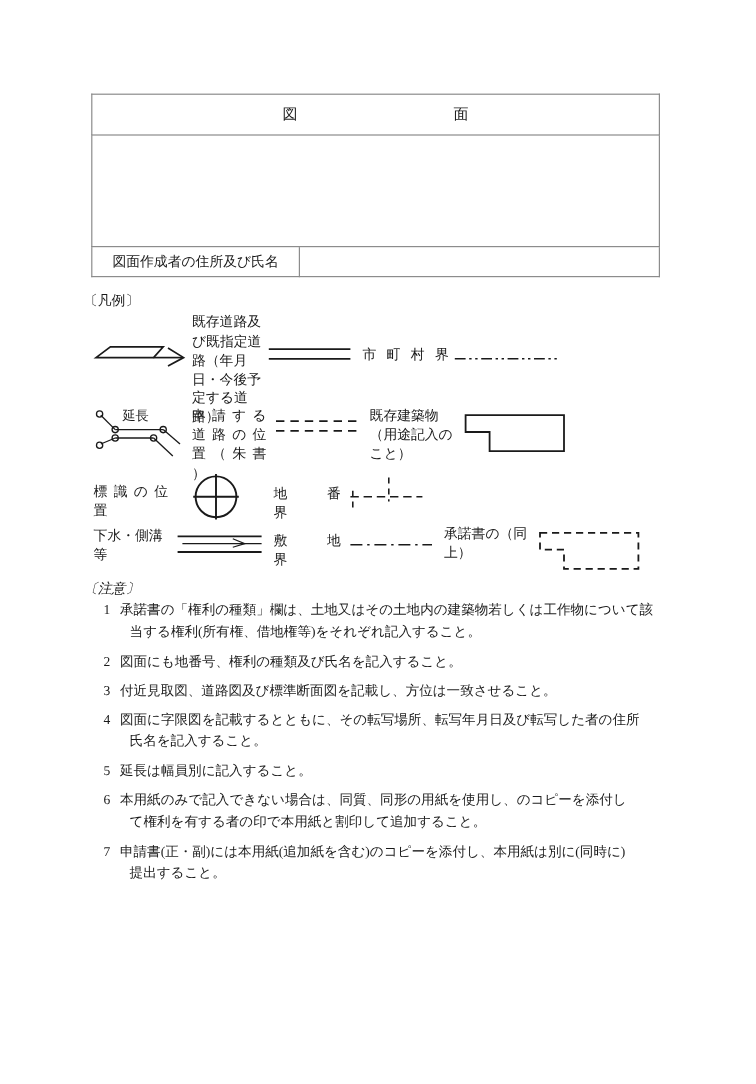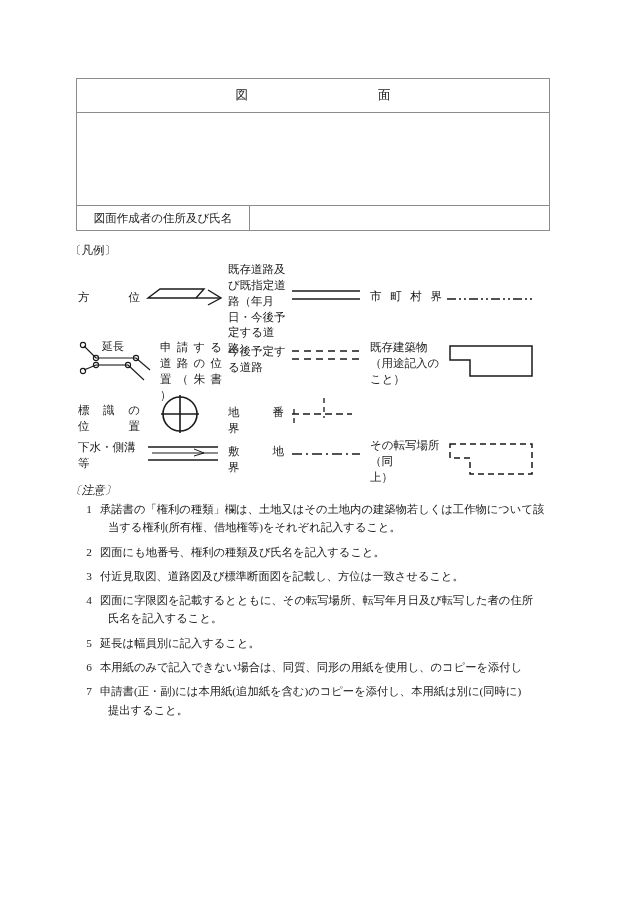--- a/index.html
+++ b/index.html
@@ -149,23 +149,20 @@
   </tr>
 </tbody>
   </table>
 
 <div class="section-head" id="legend-head">〔凡例〕</div>
 
 <div class="legend">
 
   <div class="legend-row" style="height:76px;">
 
-    <div class="lg-cell col-a-label" style="padding-top:28px;">
-      <div class="lg-label just" style="width:62px;">方　　位</div>
-    </div>
     <div class="lg-cell col-a-sym" style="padding-top:22px;">
       <svg width="78" height="24" viewBox="0 0 78 24">
         <path d="M2,14 L14,5 L58,5 L50,14 Z" fill="none" stroke="#1a1a1a" stroke-width="1.4"></path>
         <line x1="50" y1="14" x2="74" y2="14" stroke="#1a1a1a" stroke-width="1.4"></line>
         <path d="M62,6 L75,14 L62,21" fill="none" stroke="#1a1a1a" stroke-width="1.4"></path>
       </svg>
     </div>
 
     <div class="lg-cell col-b-label">
       <div class="lg-label" style="width:58px;">既存道路及び既指定道路（年月日・今後予定する道路）</div>
@@ -205,43 +202,40 @@
         <line x1="50" y1="27" x2="66" y2="42" stroke="#1a1a1a" stroke-width="1.1"></line>
         <circle cx="5" cy="33" r="2.6" fill="none" stroke="#1a1a1a" stroke-width="1.1"></circle>
         <circle cx="18" cy="27" r="2.6" fill="none" stroke="#1a1a1a" stroke-width="1.1"></circle>
         <circle cx="50" cy="27" r="2.6" fill="none" stroke="#1a1a1a" stroke-width="1.1"></circle>
       </svg>
     </div>
     <div class="lg-cell col-a-label" style="padding-top:2px;">
       <div class="lg-label just" style="width:62px;">申 請 す る 道 路 の 位 置 （ 朱 書 ）</div>
     </div>
 
-    <div class="lg-cell col-b-label" style="padding-top:6px;">
-      <div class="lg-label" style="width:58px;">今後予定する道路</div>
-    </div>
     <div class="lg-cell col-b-sym" style="padding-top:10px;">
       <svg width="72" height="14" viewBox="0 0 72 14">
         <line x1="2" y1="3" x2="70" y2="3" stroke="#1a1a1a" stroke-width="1.5" stroke-dasharray="7,5"></line>
         <line x1="2" y1="11" x2="70" y2="11" stroke="#1a1a1a" stroke-width="1.5" stroke-dasharray="7,5"></line>
       </svg>
     </div>
 
     <div class="lg-cell col-c-label" style="padding-top:2px;">
       <div class="lg-label" style="width:74px;">既存建築物（用途記入のこと）</div>
     </div>
     <div class="lg-cell col-c-sym" style="padding-top:4px;">
       <svg width="92" height="40" viewBox="0 0 92 40">
         <path d="M4,4 L86,4 L86,34 L24,34 L24,18 L4,18 Z" fill="none" stroke="#1a1a1a" stroke-width="1.5"></path>
       </svg>
     </div>
   </div>
 
   <div class="legend-row" style="height:42px;">
 
-    <div class="lg-cell col-a-label" style="padding-top:9px;font-family:Liberation Mono, monospace;">
+    <div class="lg-cell col-a-label" style="padding-top:9px;">
       <div class="lg-label just" style="width:62px;">標 識 の 位 置</div>
     </div>
     <div class="lg-cell col-a-sym" style="padding-top:0px;">
       <svg width="80" height="40" viewBox="0 0 80 40">
         <circle cx="34" cy="20" r="17" fill="none" stroke="#1a1a1a" stroke-width="1.6"></circle>
         <line x1="15" y1="20" x2="53" y2="20" stroke="#1a1a1a" stroke-width="1.6"></line>
         <line x1="34" y1="1" x2="34" y2="39" stroke="#1a1a1a" stroke-width="1.6"></line>
       </svg>
     </div>
 
@@ -277,21 +271,21 @@
     <div class="lg-cell col-b-label" style="padding-top:8px;">
       <div class="lg-label just" style="width:56px;">敷　地　界</div>
     </div>
     <div class="lg-cell col-b-sym" style="padding-top:14px;">
       <svg width="72" height="8" viewBox="0 0 72 8">
         <line x1="2" y1="4" x2="70" y2="4" stroke="#1a1a1a" stroke-width="1.3" stroke-dasharray="10,4,2,4"></line>
       </svg>
     </div>
 
     <div class="lg-cell col-c-label" style="padding-top:2px;">
-      <div class="lg-label" style="width:74px;">その転写場所（同　　　上）</div>
+      <div class="lg-label" style="width:74px;">承諾書の（同　　　上）</div>
     </div>
     <div class="lg-cell col-c-sym" style="padding-top:4px;">
       <svg width="92" height="40" viewBox="0 0 92 40">
         <path d="M4,4 L86,4 L86,34 L24,34 L24,18 L4,18 Z" fill="none" stroke="#1a1a1a" stroke-width="1.5" stroke-dasharray="6,4"></path>
       </svg>
     </div>
   </div>
 
 </div>
 
@@ -333,20 +327,21 @@
     <div class="note-num">5</div>
     <div class="note-text">
       <span>延長は幅員別に記入すること。</span>
     </div>
   </div>
 
   <div class="note-item">
     <div class="note-num">6</div>
     <div class="note-text">
       <span>本用紙のみで記入できない場合は、同質、同形の用紙を使用し、のコピーを添付し</span>
+      <span class="cont">て権利を有する者の印で本用紙と割印して追加すること。</span>
     </div>
   </div>
 
   <div class="note-item">
     <div class="note-num">7</div>
     <div class="note-text">
       <span>申請書(正・副)には本用紙(追加紙を含む)のコピーを添付し、本用紙は別に(同時に)</span>
       <span class="cont">提出すること。</span>
     </div>
   </div>

